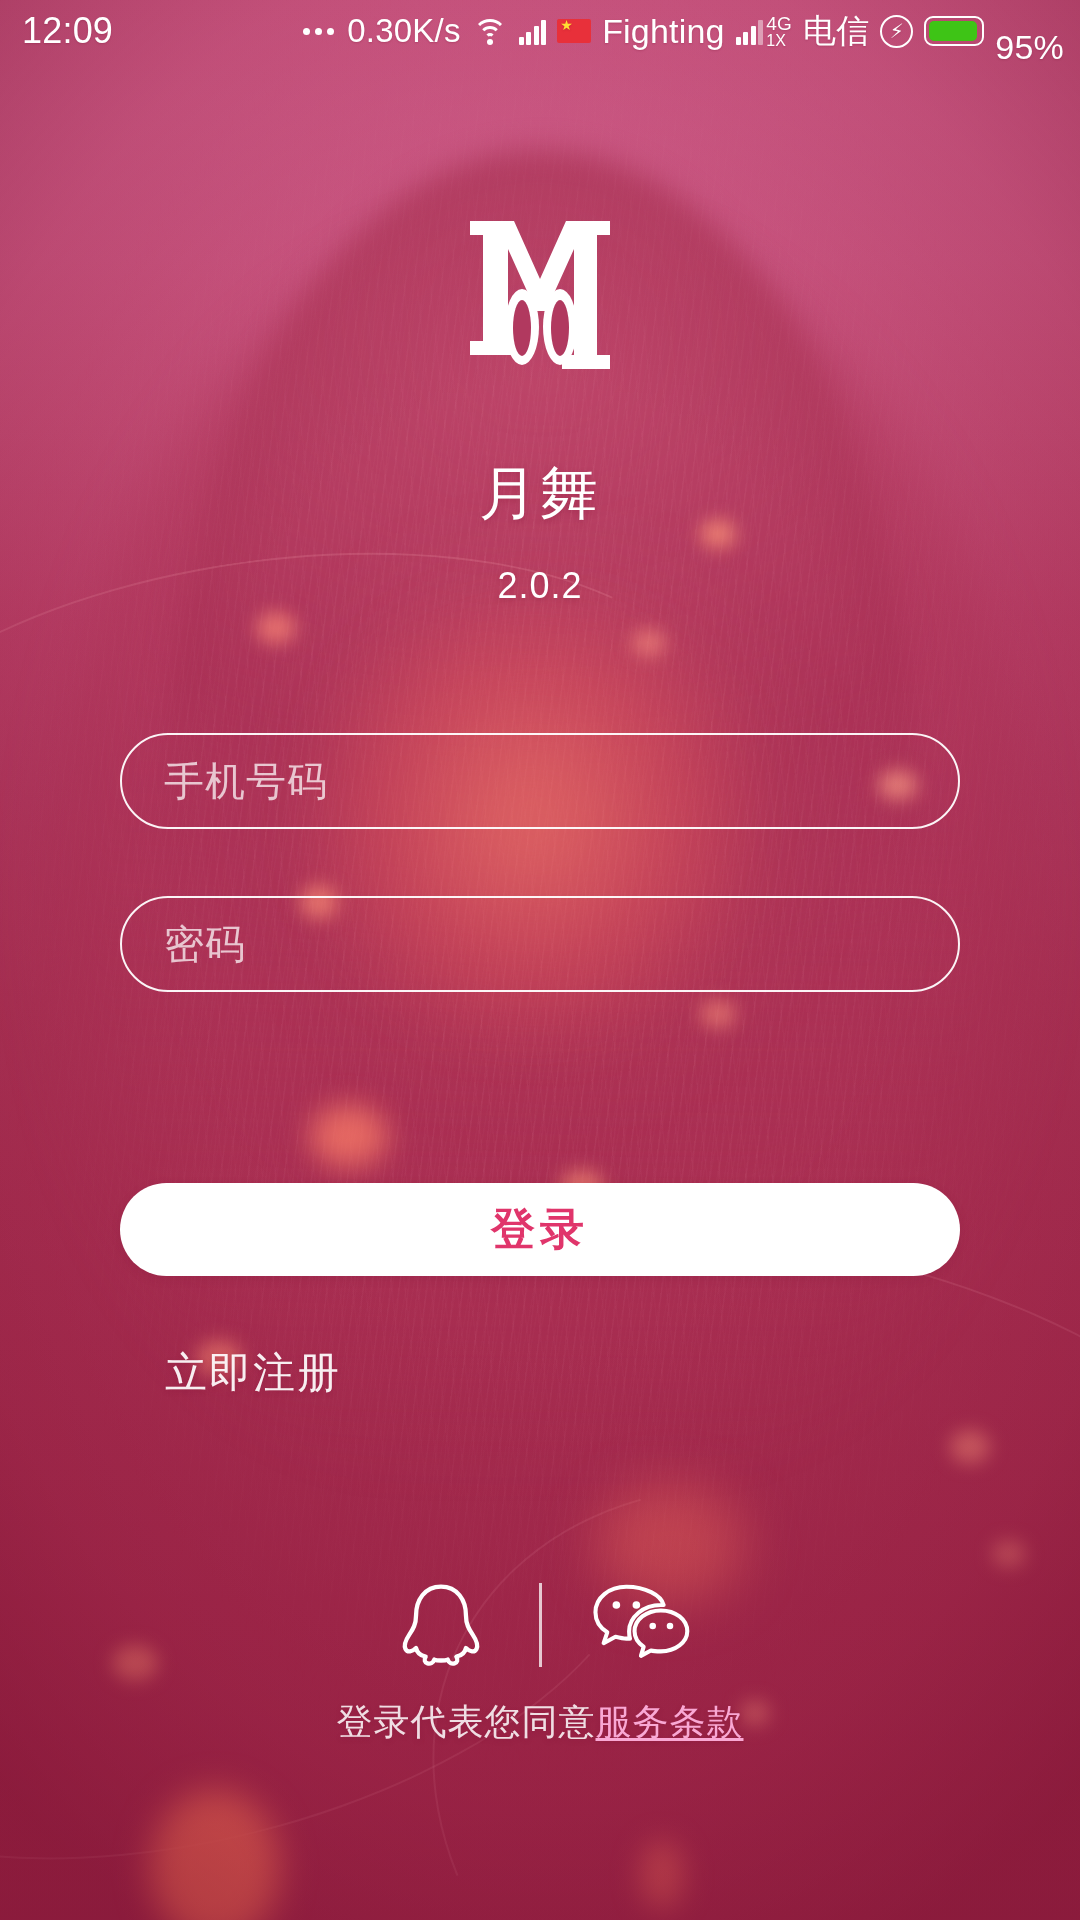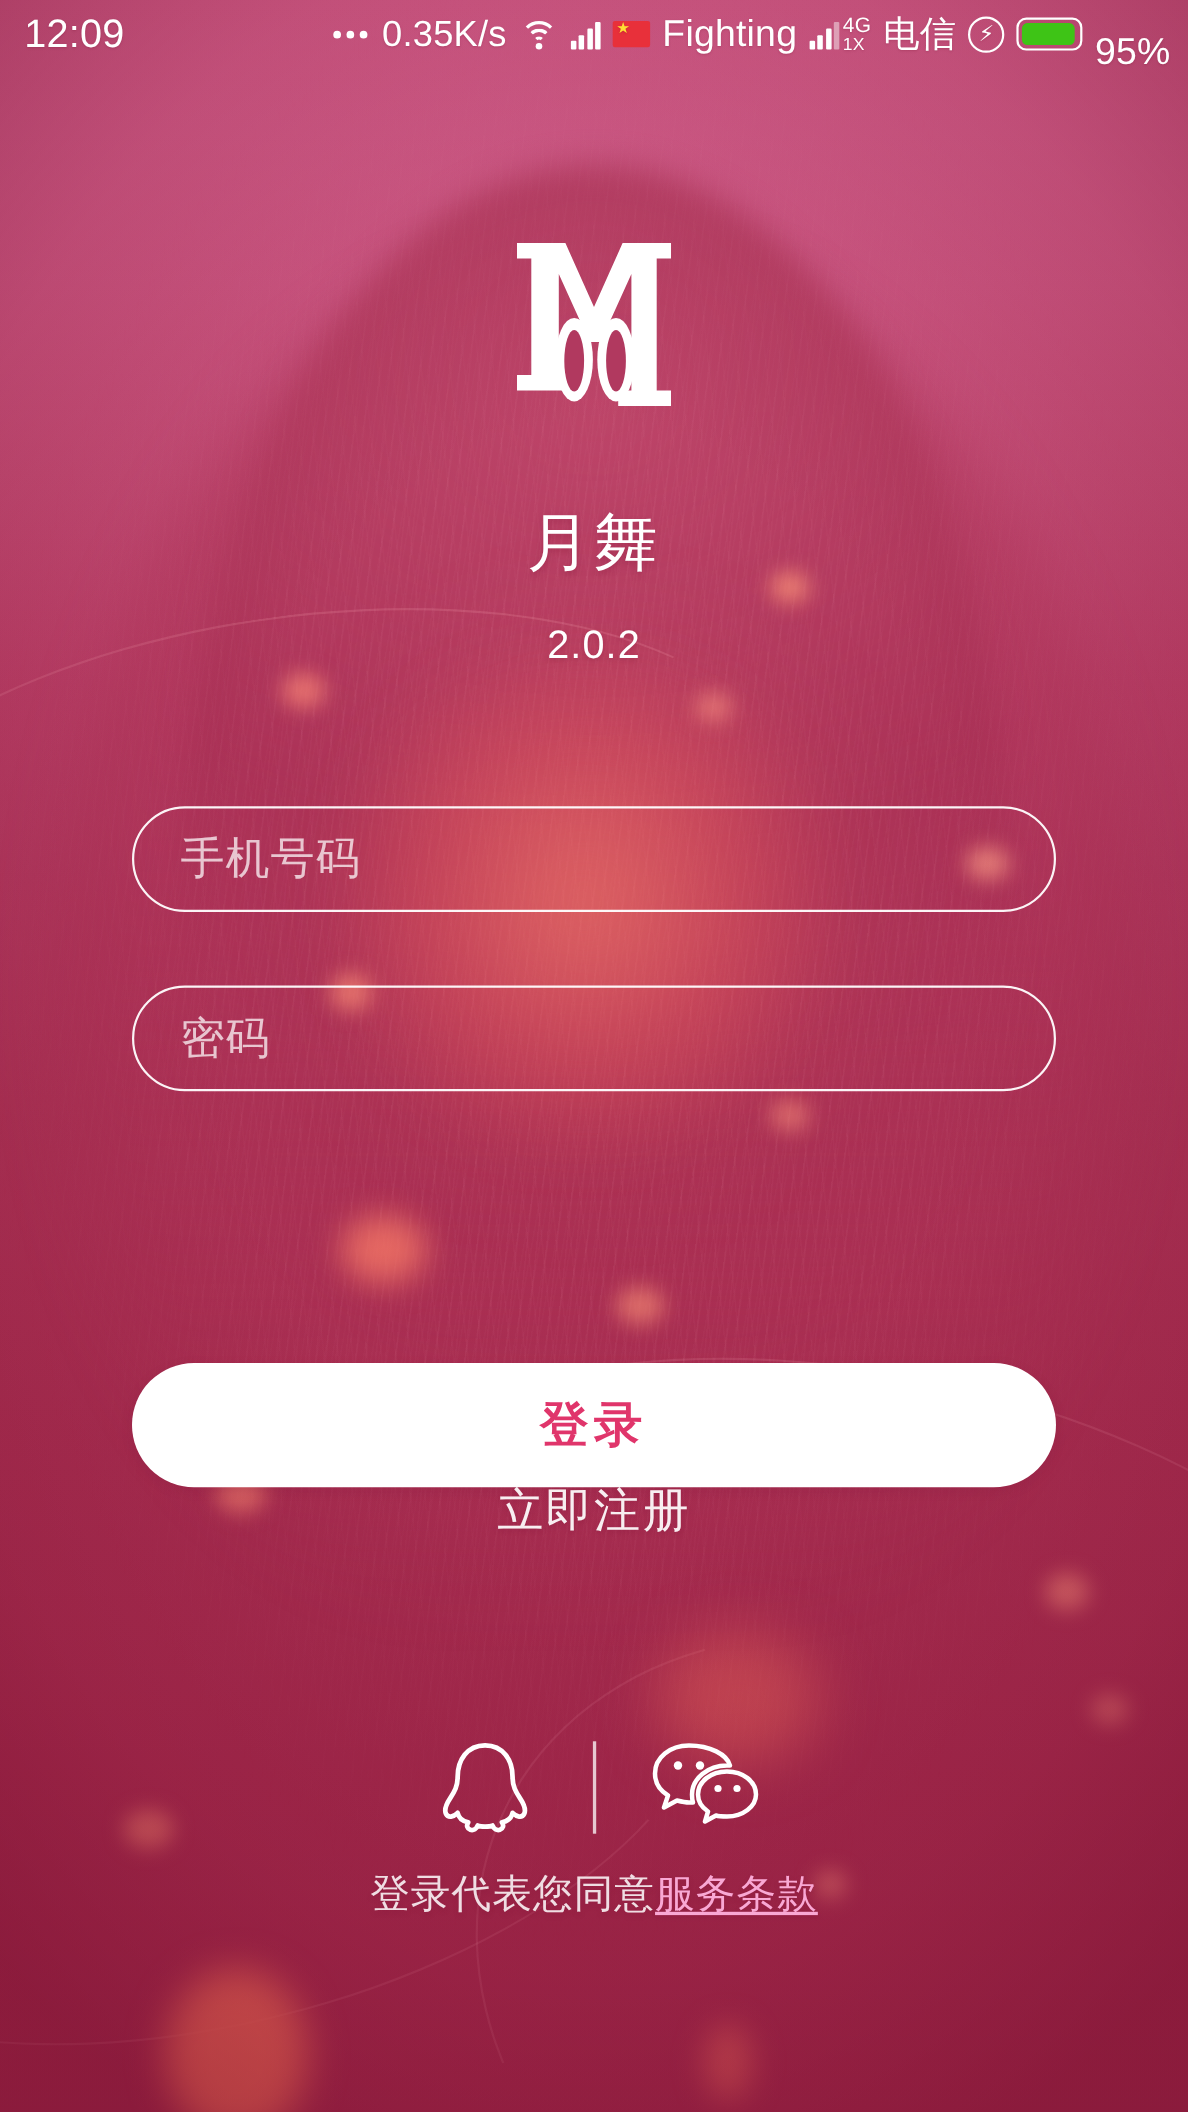--- a/index.html
+++ b/index.html
@@ -154,31 +154,31 @@
     font-size:40px;
     letter-spacing:1px;
     background:transparent;
   }
   .field::placeholder{ color:rgba(255,255,255,.72); }
   .field-phone{ top:733px; }
   .field-pass{ top:896px; }
   input.field{ outline:none; }
 
   .login-btn{
-    position:absolute; left:120px; top:1239px; width:840px; height:113px;
+    position:absolute; left:120px; top:1183px; width:840px; height:93px;
     background:#fff; border:0; border-radius:57px;
     color:#e0356b; font-size:44px; font-weight:700; letter-spacing:5px;
     font-family:"Liberation Sans","DejaVu Sans",sans-serif;
     cursor:pointer;
     box-shadow:0 3px 10px rgba(120,20,55,.18);
   }
 
   .links{
     position:absolute; left:165px; right:165px; top:1345px;
-    display:flex; justify-content:center;gap:32px;
+    display:flex; justify-content:flex-start;gap:32px;
   }
   .links a{
     color:rgba(255,255,255,.92); font-size:42px; text-decoration:none; letter-spacing:2px;
     text-shadow:0 2px 5px rgba(130,20,55,.3);
   }
 
   .other-label{
     position:absolute; left:0; right:0; top:1478px;
     text-align:center; color:rgba(255,255,255,.85); font-size:36px; letter-spacing:2px;
     text-shadow:0 2px 5px rgba(130,20,55,.3);
@@ -236,21 +236,21 @@
   <div class="vignette"></div>
 
   <div class="statusbar">
     <span class="sb-time">12:09</span>
     <div class="sb-right">
       <span class="sb-dots">
           <i></i>
           <i></i>
           <i></i>
         </span>
-      <span class="sb-rate">0.35K/s</span>
+      <span class="sb-rate">0.30K/s</span>
       <span class="wifi">
         <span class="w1"></span>
           <span class="w2"></span>
           <span class="w3"></span>
           <span class="wd"></span>
       </span>
       <span class="bars">
           <i></i>
           <i></i>
           <i></i>

